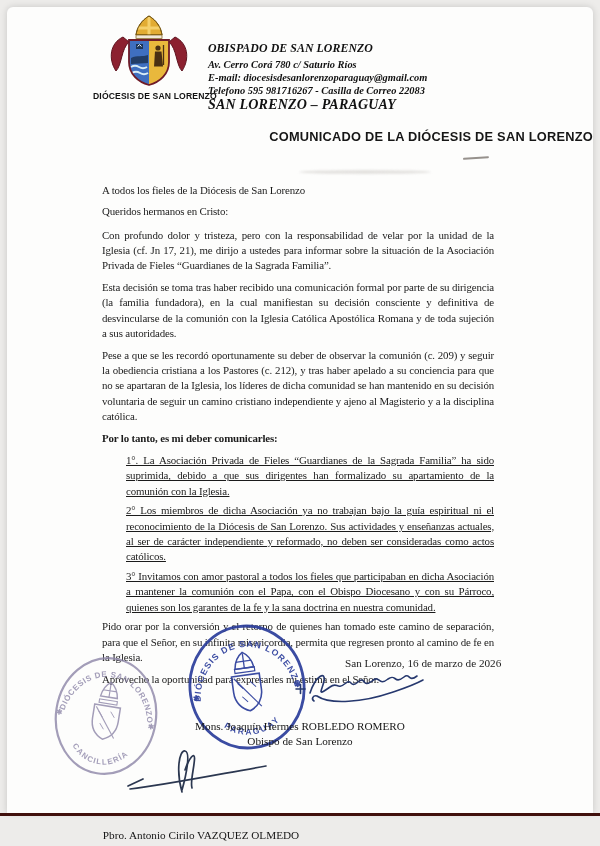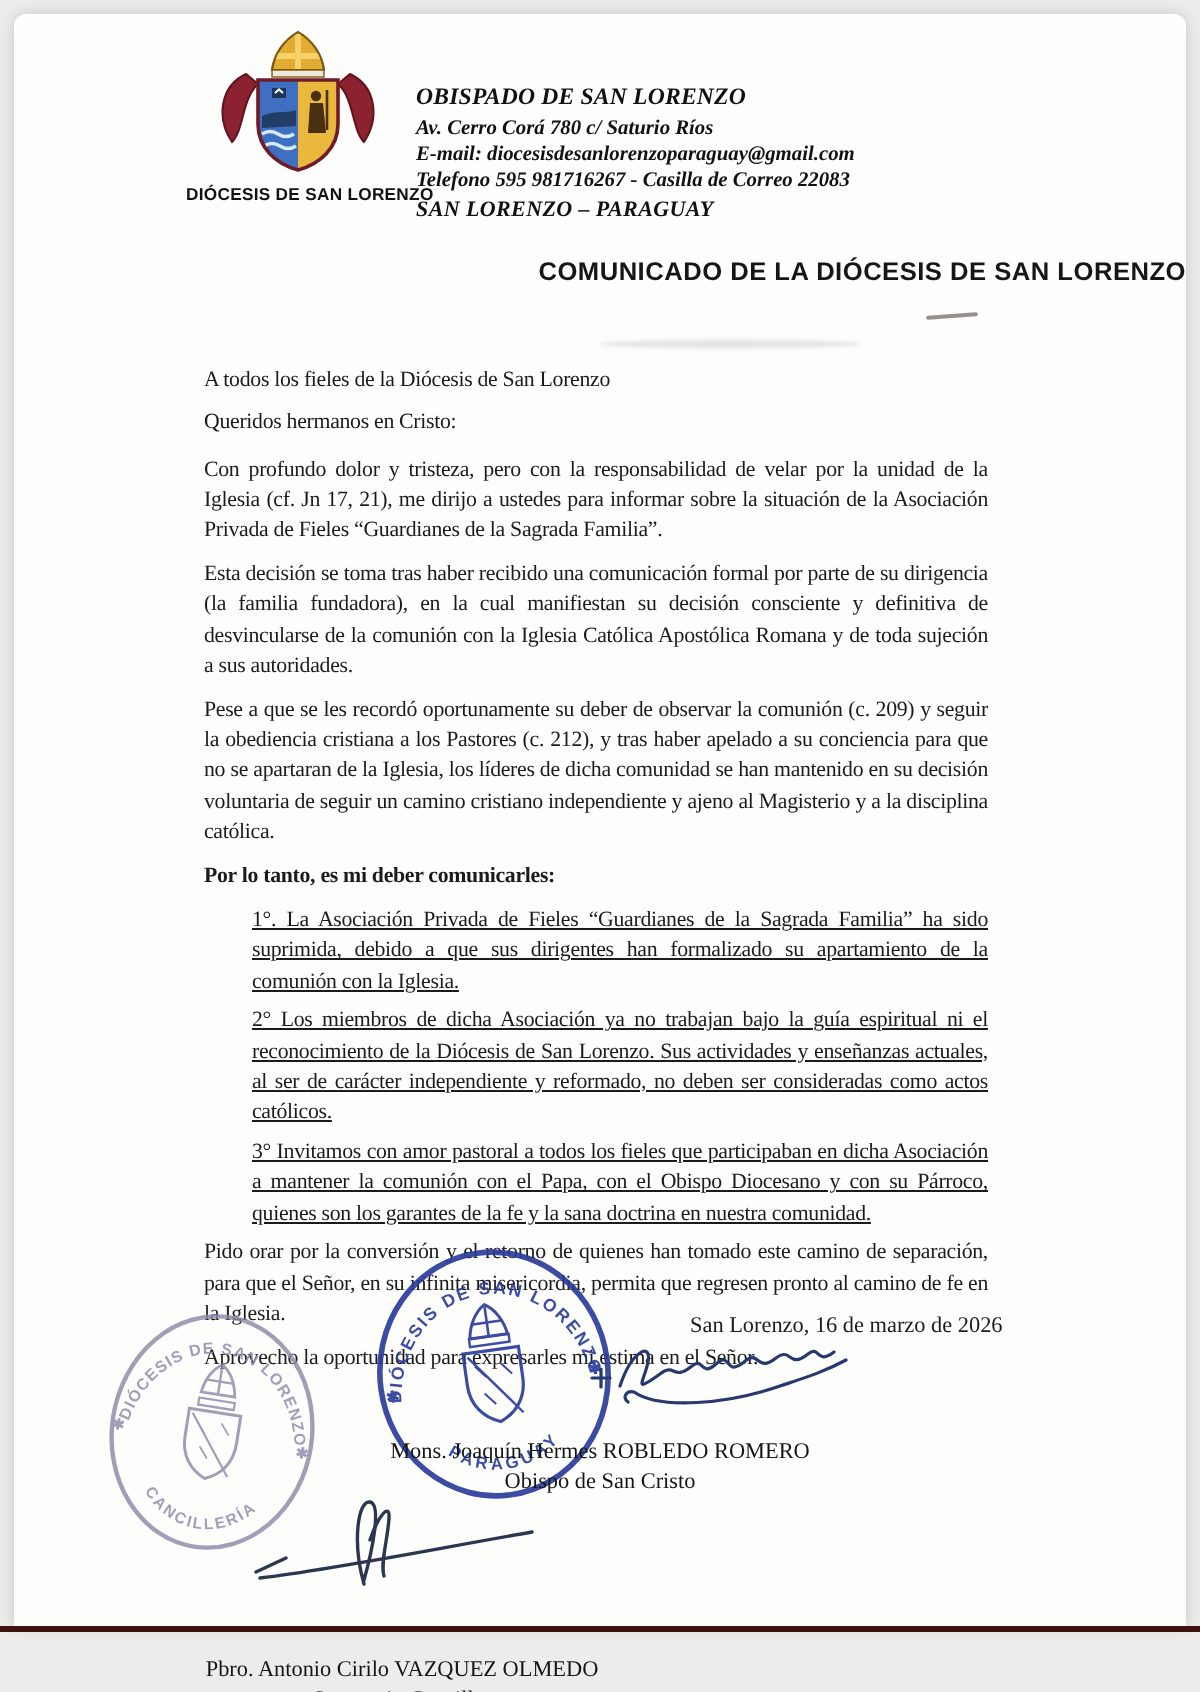--- a/index.html
+++ b/index.html
@@ -16,21 +16,21 @@
   }
   
   .logo-block { position:absolute; left:86px; top:7px; width:112px; text-align:center; }
   .logo-caption {
     font-family:"Liberation Sans", sans-serif; font-weight:bold;
     font-size:8.6px; letter-spacing:.15px; white-space:nowrap; margin-top:1px; color:#111;
   }
   .office-block { position:absolute; left:201px; top:23px; font-style:italic; font-weight:bold; color:#111;margin-top:11px; }
   .office-name  { font-size:11.8px; margin-bottom:2px; letter-spacing:.1px; }
   .office-line  { font-size:10.4px; line-height:13.2px; }
-  .office-city  { font-size:11px; line-height:14px; letter-spacing:.2px; }
+  .office-city  { font-size:14px; line-height:14px; letter-spacing:.2px; }
   
   .title-wrap { position:absolute; left:0; top:120px; width:100%; text-align:right; }
   .doc-title {
     font-family:"Liberation Sans", sans-serif; font-weight:bold;
     font-size:12.8px; letter-spacing:.25px; color:#161616;
   }
   .title-dash { position:absolute; left:456px; top:150px; width:26px; height:2px;
     background:#96918c; transform:rotate(-4deg); border-radius:2px; }
   .title-smudge { position:absolute; left:292px; top:163px; width:132px; height:4px;
     background:#cfccc8; border-radius:50%; filter:blur(1px); opacity:.55; }
@@ -162,21 +162,21 @@
     <svg class="sig-svg bishop-sig" width="140" height="55" viewBox="0 0 140 55">
       <g stroke="#26386e" stroke-width="1.6" fill="none" stroke-linecap="round">
         <path d="M6,30 h9 M10.5,25.5 v9"></path>
         <path d="M20,34 C26,16 36,12 34,22 C32,32 26,38 40,28 C48,22 46,32 56,24 C62,19 60,30 68,23 C76,16 72,30 82,22 C90,15 88,28 98,20 C106,14 104,26 114,18 C120,13 118,24 127,17"></path>
         <path d="M24,42 C21,40 23,36 27,37 C40,46 74,43 100,34 C112,30 122,27 133,21"></path>
       </g>
     </svg>
 
     <div class="sig-block bishop-block">
       <div class="sig-name">Mons. Joaquín Hermes ROBLEDO ROMERO</div>
-      <div class="sig-title">Obispo de San Cristo</div>
+      <div class="sig-title">Obispo de San Lorenzo</div>
     </div>
 
     <svg class="stamp stamp-chancery" width="108" height="124" viewBox="0 0 108 124">
       <defs>
         <path id="cs-top" d="M 11 74 A 42 50 0 1 1 97 74"></path>
         <path id="cs-bot" d="M 17 80 A 39 45 0 0 0 91 80"></path>
       </defs>
       <g stroke="#8d86a8" fill="none">
         <ellipse cx="54" cy="62" rx="50" ry="58" stroke-width="2.2"></ellipse>
         <path d="M54,28 C49.5,31 46.5,36.5 45.5,43 L62.5,43 C61.5,36.5 58.5,31 54,28 Z" stroke-width="1.4"></path>

